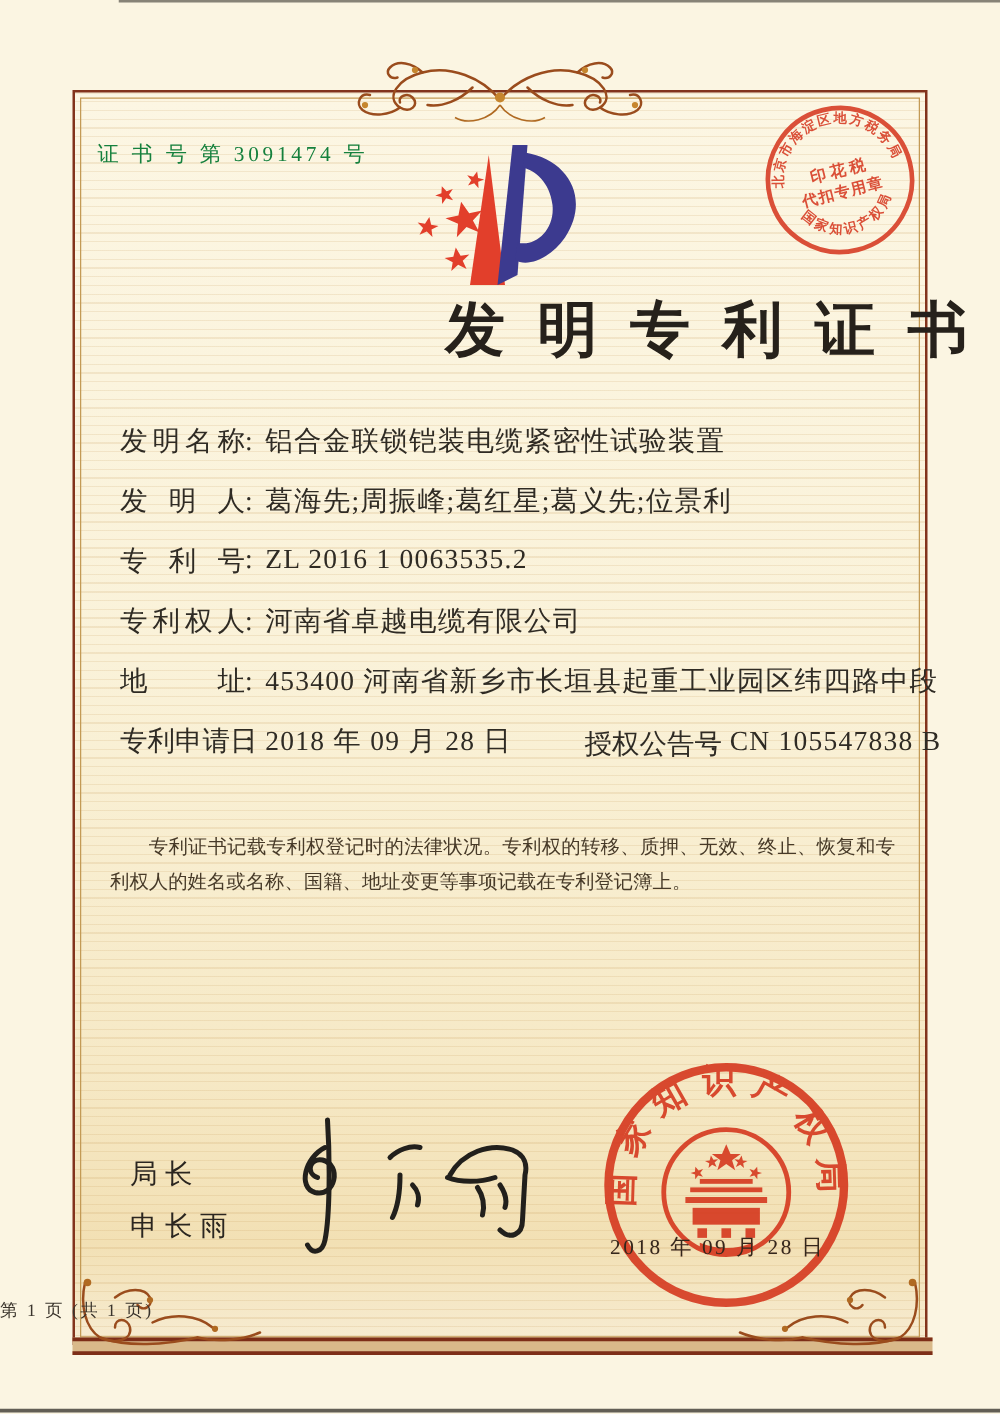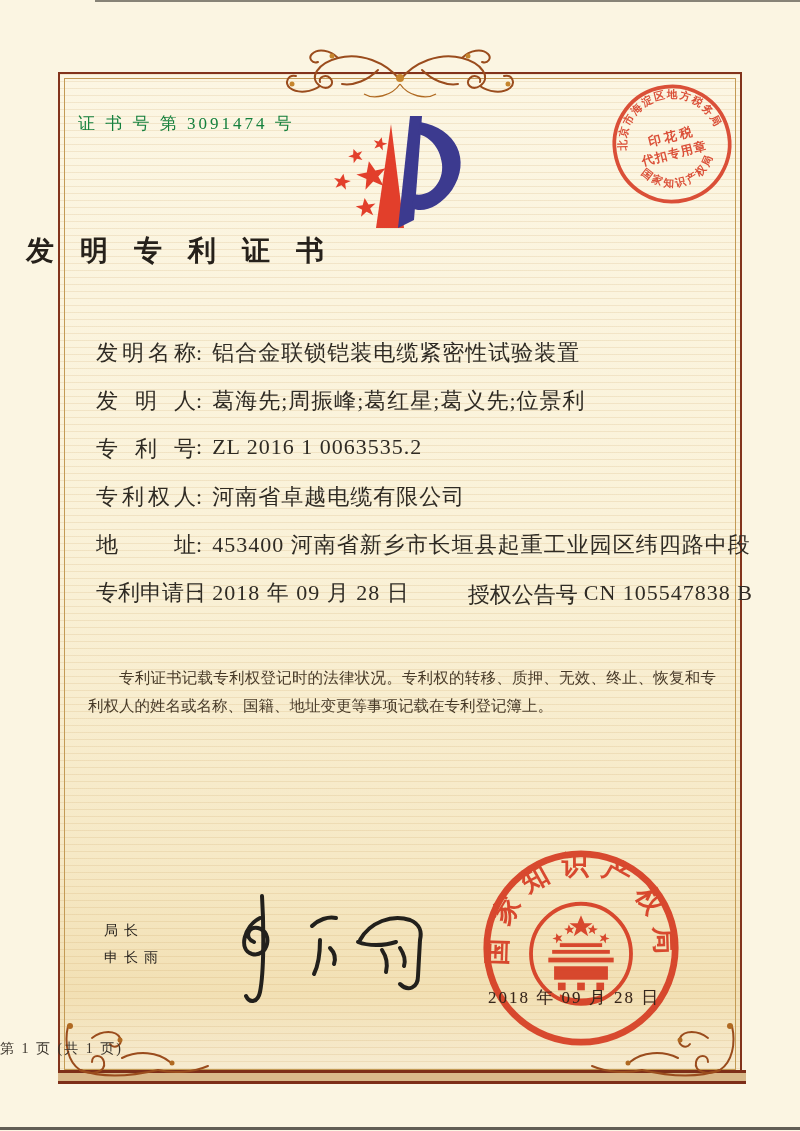--- a/index.html
+++ b/index.html
@@ -32,38 +32,38 @@
 
   .cert-no{
     position:absolute;left:78px;top:112px;font-size:17px;letter-spacing:3px;color:#15803d;
   }
 
   .logo{position:absolute;left:328px;top:108px;width:150px;height:124px;}
 
   .tax-stamp{position:absolute;left:608px;top:80px;width:128px;height:128px;transform:rotate(-14deg);opacity:.92;}
 
   .title{
-    position:absolute;left:0;top:232px;width:800px;text-align:left;
-    font-size:28px;font-weight:bold;letter-spacing:26px;text-indent:26px;color:#26211b;
+    position:absolute;left:0;top:232px;width:800px;text-align:right;
+    font-size:48px;font-weight:bold;letter-spacing:26px;text-indent:26px;color:#26211b;
   }
 
   .fields{position:absolute;left:96px;top:338px;width:616px;font-size:22px;color:#2f2b24;}
   .field-row{margin-bottom:23px;height:25px;white-space:nowrap;}
   .flabel{display:inline-block;width:100px;text-align:justify;text-align-last:justify;vertical-align:top;}
   .fcolon{display:inline-block;margin-right:10px;}
   .fvalue{letter-spacing:1px;}
   .grant-pair{display:inline-block;margin-left:58px;}
 
   .paragraphs{
     position:absolute;left:88px;top:664px;width:628px;
     font-size:15.5px;line-height:1.8;color:#473a28;text-align:justify;
   }
   .paragraphs p{margin:0;text-indent:2em;}
 
-  .signer{position:absolute;left:104px;top:918px;font-size:14px;letter-spacing:6px;color:#2b2620;line-height:1.9;}
+  .signer{position:absolute;left:104px;top:918px;font-size:22px;letter-spacing:6px;color:#2b2620;line-height:1.9;}
   .signature{position:absolute;left:208px;top:888px;width:220px;height:116px;}
 
   .office-seal{position:absolute;left:462px;top:848px;width:238px;height:200px;}
   .seal-date{
     position:absolute;left:488px;top:986px;font-size:17px;letter-spacing:2px;color:#33271c;
     text-shadow:0 0 1px rgba(180,60,30,.25);
   }
 
   .footer{position:absolute;left:0;top:1040px;width:800px;font-size:14px;color:#3a342c;letter-spacing:2px;}
 

